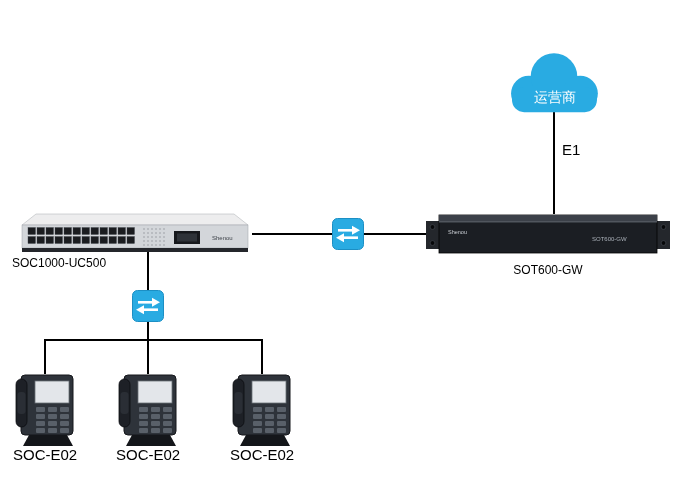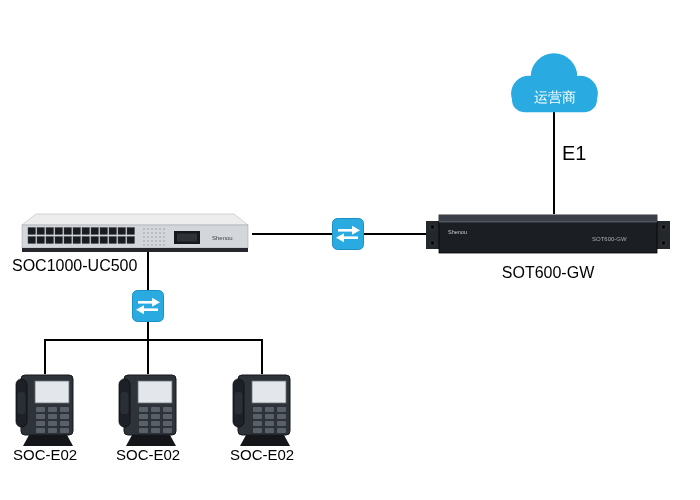--- a/index.html
+++ b/index.html
@@ -8,21 +8,21 @@
     width:700px;height:500px;
     background:#ffffff;
     font-family:"Liberation Sans","DejaVu Sans",sans-serif;
     overflow:hidden;
   }
   .abs{position:absolute;}
   svg{display:block;}
   .lbl{
     position:absolute;
     color:#000;
-    font-size:16px;
+    font-size:12px;
     line-height:1.1;
     white-space:nowrap;
   }
   .lbl.center{text-align:center;}
   .connectors{position:absolute;left:0;top:0;pointer-events:none;}
 </style>
 </head>
 <body>
 
 <div class="canvas">
@@ -44,21 +44,21 @@
       <g fill="#29abe2">
         <circle cx="33" cy="50" r="19"></circle>
         <circle cx="60" cy="32" r="25"></circle>
         <circle cx="88" cy="50" r="19"></circle>
         <rect x="15" y="43" width="91" height="27" rx="13"></rect>
       </g>
       <text x="61" y="59" text-anchor="middle" fill="#ffffff" font-size="15">运营商</text>
     </svg>
   </div>
 
-  <div class="lbl" style="left:562px;top:142px;font-size:20px;">E1</div>
+  <div class="lbl" style="left:562px;top:142px;font-size:15px;">E1</div>
 
   <div class="abs" style="left:426px;top:210px;">
     <svg width="244" height="46" viewBox="0 0 244 46">
       <rect x="0" y="11" width="13" height="28" fill="#24272c"></rect>
       <rect x="231" y="11" width="13" height="28" fill="#24272c"></rect>
       <g>
         <circle cx="6.5" cy="17" r="2.4" fill="#07080a" stroke="#4a4f57" stroke-width="0.6"></circle>
         <circle cx="6.5" cy="33" r="2.4" fill="#07080a" stroke="#4a4f57" stroke-width="0.6"></circle>
         <circle cx="237.5" cy="17" r="2.4" fill="#07080a" stroke="#4a4f57" stroke-width="0.6"></circle>
         <circle cx="237.5" cy="33" r="2.4" fill="#07080a" stroke="#4a4f57" stroke-width="0.6"></circle>

